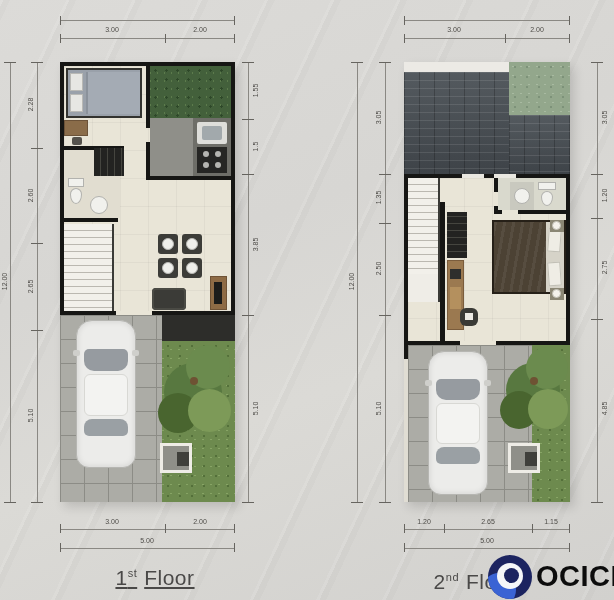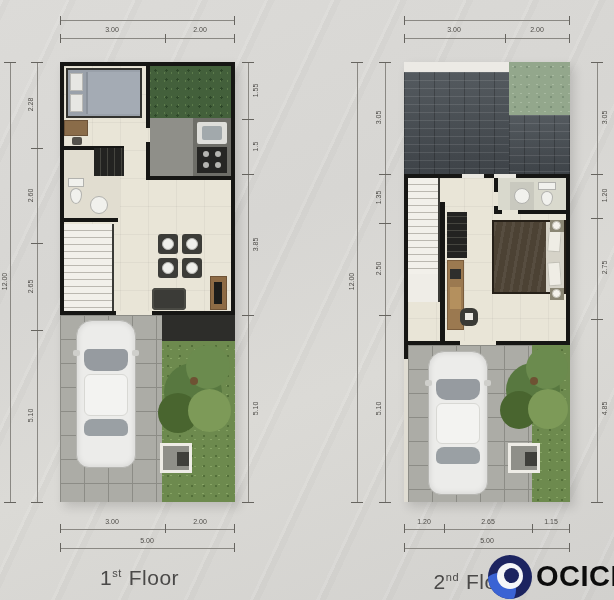--- a/index.html
+++ b/index.html
@@ -184,21 +184,21 @@
     </div>
     <div class="car" style="left:16px;top:258px;width:58px;height:146px;">
       <i class="ws"></i>
         <i class="roof"></i>
         <i class="rw"></i>
         <i class="m1"></i>
         <i class="m2"></i>
     </div>
   </div>
 
-  <div class="caption" style="left:100px;top:566px;width:110px;text-align:left;">
+  <div class="caption" style="left:100px;top:566px;width:110px;text-align:center;text-decoration:underline;">
     <span>1</span><sup>st</sup><span class="w">Floor</span>
   </div>
 
   <div>
 
     <div class="hl" style="left:404px;top:20px;width:166px;"></div>
     <i class="tkv" style="left:404px;top:16px;"></i>
       <i class="tkv" style="left:569px;top:16px;"></i>
     <div class="hl" style="left:404px;top:38px;width:166px;"></div>
     <i class="tkv" style="left:404px;top:34px;"></i>

